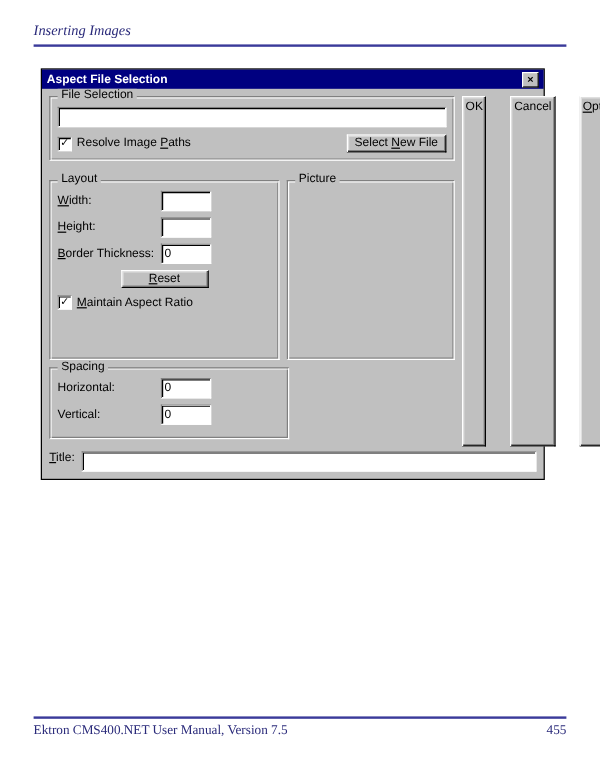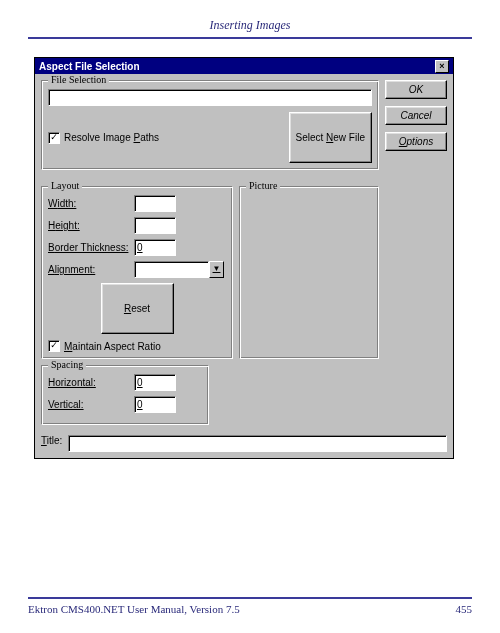--- a/index.html
+++ b/index.html
@@ -13,21 +13,21 @@
     font-size: 11px;
     position: relative;
   }
   .page {
     width: 500px;
     height: 633px;
     position: relative;
     padding: 18px 28px 0 28px;
   }
   .header-right {
-    text-align: center;
+    text-align: left;
     font-style: italic;
     color: #2a2a7a;
     font-size: 12px;
     margin-bottom: 4px;
   }
   .hr-top {
     border: none;
     border-top: 2px solid #3a3a9a;
     margin: 0 0 18px 0;
   }
@@ -85,53 +85,52 @@
   }
   .dialog-body {
     padding: 6px;
     position: relative;
   }
   .main-area {
     display: flex;
     gap: 6px;
   }
   .left-col { flex: 1; }
-  .right-col { width: 62px; display: flex; flex-direction: column; gap: 7px; font-style: italic; }
+  .right-col { width: 62px; display: flex; flex-direction: row; gap: 20px; }
 
   .win-button {
     background: #c0c0c0;
     border-top: 1px solid #fff;
     border-left: 1px solid #fff;
     border-right: 1px solid #000;
     border-bottom: 1px solid #000;
     box-shadow: inset -1px -1px 0 #808080, inset 1px 1px 0 #dfdfdf;
     text-align: center;
     padding: 3px 2px;
     font-size: 10px;
     cursor: pointer;
   }
-  .win-button.small { padding: 19px 6px; }
+  .win-button.small { padding: 1px 6px; }
 
   .fieldset {
     border: 1px solid #808080;
     border-right-color: #fff;
     border-bottom-color: #fff;
     box-shadow: inset 1px 1px 0 #fff, inset -1px -1px 0 #808080;
     padding: 8px 6px 6px 6px;
     margin-bottom: 6px;
     position: relative;
   }
   .fieldset .legend {
     position: absolute;
     top: -7px;
     left: 6px;
     background: #c0c0c0;
     padding: 0 3px;
     font-size: 10px;
-    font-family: Liberation Serif, serif;
   }
 
   .text-input {
     background: #fff;
     border-top: 1px solid #808080;
     border-left: 1px solid #808080;
     border-right: 1px solid #fff;
     border-bottom: 1px solid #fff;
     box-shadow: inset 1px 1px 0 #000;
     height: 17px;
@@ -176,21 +175,20 @@
     font-size: 9px;
     line-height: 9px;
     text-align: center;
     cursor: pointer;
   }
 
   .form-row {
     display: flex;
     align-items: center;
     margin-bottom: 5px;
-    text-decoration: underline;
   }
   .form-row .lbl { width: 86px; }
   .underline { text-decoration: underline; }
 
   .two-col {
     display: flex;
     gap: 6px;
     margin-top: 16px;
   }
   .layout-box { flex: 1; }
@@ -240,41 +238,34 @@
                 <input class="text-input small-input" type="text" style="">
               </div>
               <div class="form-row">
                 <span class="lbl"><span class="underline">H</span>eight:</span>
                 <input class="text-input small-input" type="text" style="">
               </div>
               <div class="form-row">
                 <span class="lbl"><span class="underline">B</span>order Thickness:</span>
                 <input class="text-input small-input" type="text" value="0" style="">
               </div>
-              <div class="form-row">
-                <span class="lbl"><span class="underline">A</span>lignment:</span>
-                <div class="combo" style="width:90px;">
-                  <input class="text-input" type="text" style="">
-                  <span class="combo-btn">▼</span>
-                </div>
-              </div>
               <div style="text-align:center;margin:4px 0;">
                 <span class="win-button small" style="display:inline-block;width:73px;"><span class="underline">R</span>eset</span>
               </div>
               <div class="checkbox-row">
                 <span class="checkbox">✓</span>
                 <span><span class="underline">M</span>aintain Aspect Ratio</span>
               </div>
             </div>
             <div class="fieldset picture-box">
               <span class="legend">Picture</span>
             </div>
           </div>
 
-          <div class="fieldset" style="width:168px;">
+          <div class="fieldset" style="width:200px;">
             <span class="legend">Spacing</span>
             <div class="form-row">
               <span class="lbl">Horizontal:</span>
               <input class="text-input small-input" type="text" value="0" style="">
             </div>
             <div class="form-row">
               <span class="lbl">Vertical:</span>
               <input class="text-input small-input" type="text" value="0" style="">
             </div>
           </div>

